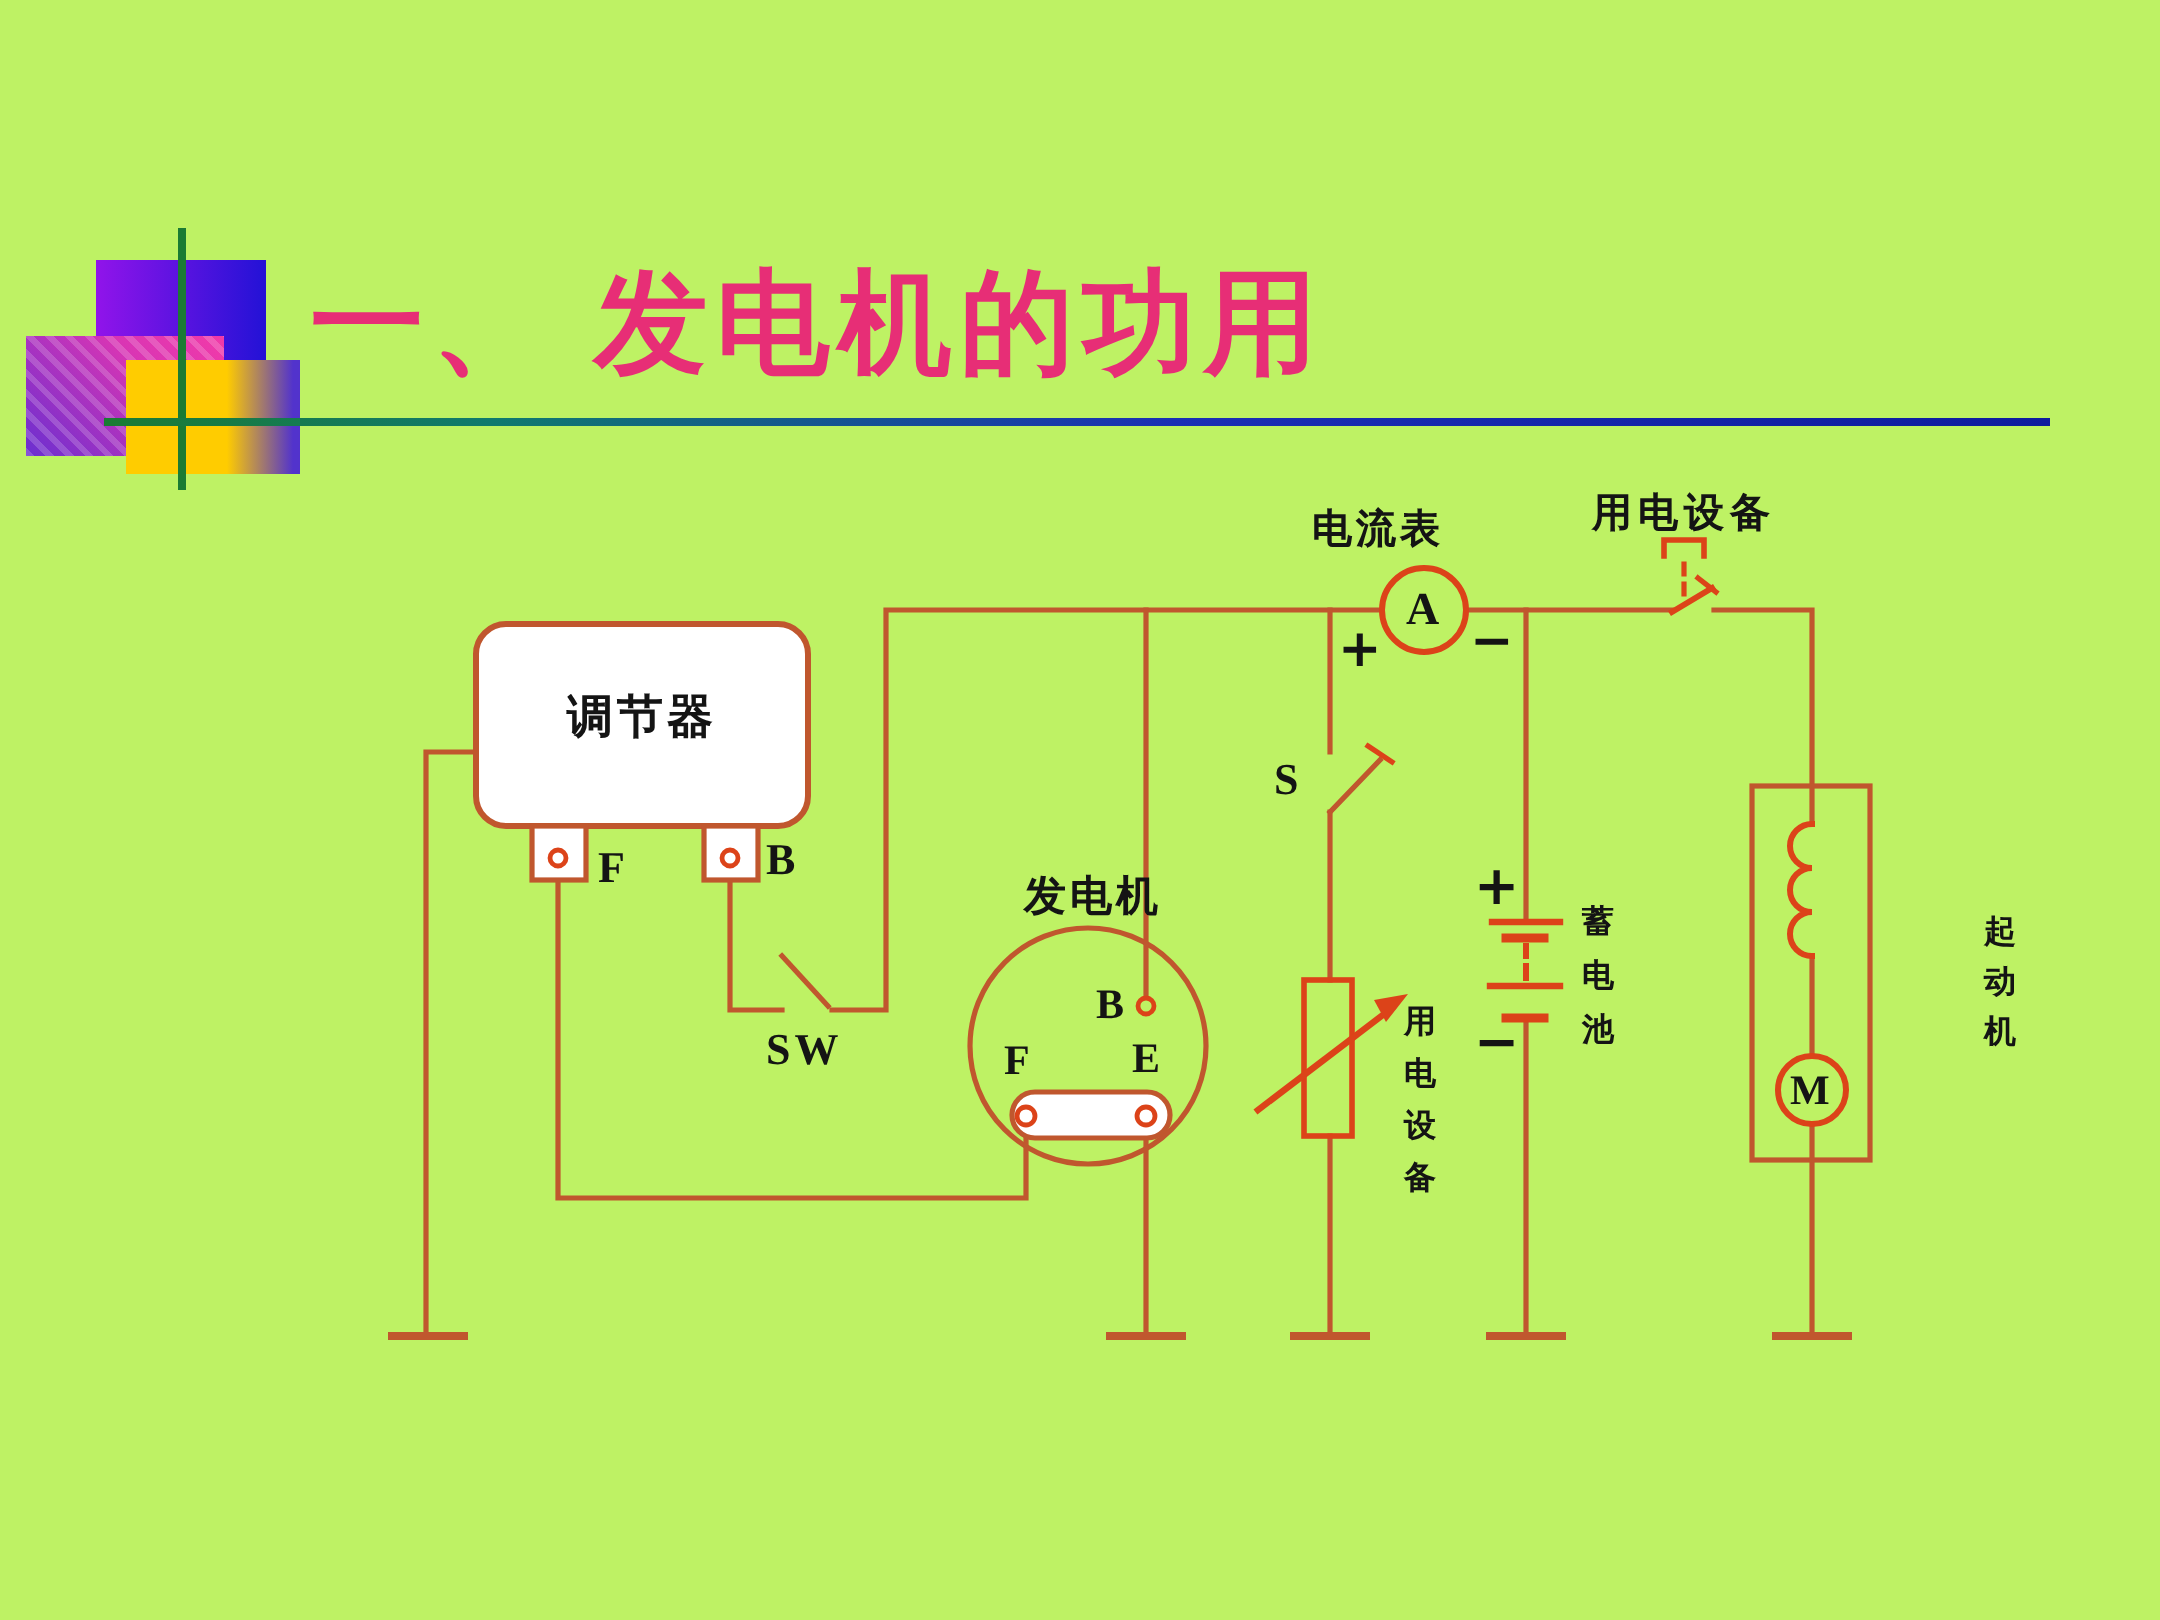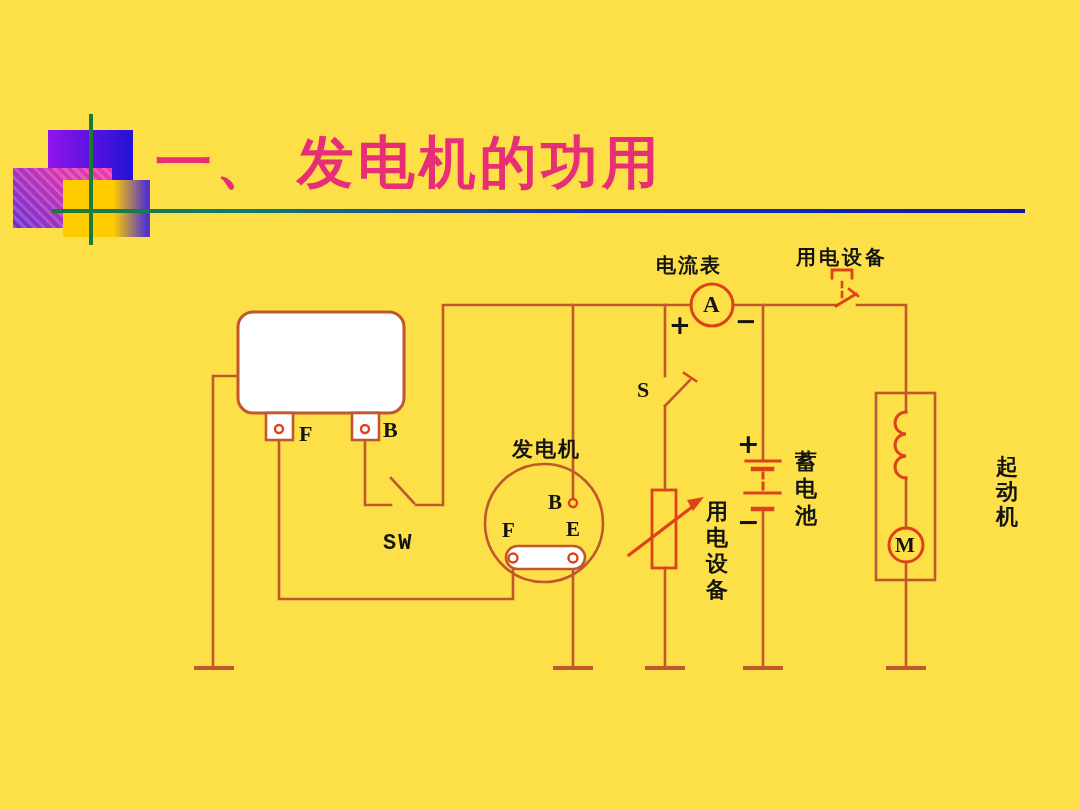--- a/index.html
+++ b/index.html
@@ -1,21 +1,21 @@
 <!DOCTYPE html>
 <html style="--title: #e72e76; --wire: #c0572e; --accent: #dc4319; --ink: #141414; --green: #1b7b33; --teal: #0f7a6e; --blue: #1a2fb5; --blue2: #0d1c9e;"><head>
 <meta charset="utf-8">
 <style>
   :root{
     --title:#e72e76; --wire:#c0572e; --accent:#dc4319; --ink:#141414;
     --green:#1b7b33; --teal:#0f7a6e; --blue:#1a2fb5; --blue2:#0d1c9e;
   }
   html,body{margin:0;padding:0;background:#777;}
   #slide{
-    position:relative;width:1080px;height:810px;background:#fde047;overflow:hidden;
+    position:relative;width:1080px;height:810px;background:#bef264;overflow:hidden;
     font-family:"Liberation Sans","DejaVu Sans",sans-serif;color:var(--ink);
   }
   
   .sq{position:absolute;}
   #sq-purple{left:48px;top:130px;width:85px;height:53px;z-index:1;
     background:linear-gradient(to right,#9114ea,#2312d6);}
   #sq-magenta{left:13px;top:168px;width:99px;height:60px;z-index:2;
     background:
       repeating-linear-gradient(45deg,rgba(255,255,255,.18) 0 3px,rgba(255,255,255,0) 3px 7px),
       linear-gradient(225deg,#f23aa8,#d935b4 35%,#6a2fd0);}
@@ -31,21 +31,21 @@
     white-space:nowrap;line-height:1;
   }
   
   #circuit-svg{position:absolute;left:0;top:0;z-index:6;}
   .wire{stroke:var(--wire);stroke-width:2.6;fill:none;stroke-linecap:square;}
   .thick{stroke-width:4;}
   .acc{stroke:var(--accent);fill:none;stroke-linecap:square;}
   .box{stroke:var(--wire);fill:#ffffff;}
   .lbl{position:absolute;z-index:7;color:var(--ink);line-height:1.15;}
   .cjk{font-size:21px;letter-spacing:2px;font-weight:600;white-space:nowrap;}
-  .vert{width:26px;word-break:break-all;text-align:right;font-size:22px;
+  .vert{width:26px;word-break:break-all;text-align:left;font-size:16px;
         line-height:26px;letter-spacing:0;font-weight:600;white-space:normal;}
   .ltr{font-family:"Liberation Serif","DejaVu Serif",serif;font-weight:700;font-size:22px;}
   .sign{font-family:"DejaVu Sans",sans-serif;font-weight:700;font-size:26px;line-height:1;}
 </style>
 </head>
 <body>
 
 <div id="slide">
 
   <div class="sq" id="sq-purple"></div>
@@ -131,23 +131,24 @@
       <path d="M849,289 L858,296" class="acc" stroke-width="2.6"></path>
     </g>
 
     <g>
       <rect x="876" y="393" width="59" height="187" class="wire" stroke-width="2.8" fill="none"></rect>
       <path d="M906,412 A11,11 0 0 0 906,434 A11,11 0 0 0 906,456 A11,11 0 0 0 906,478" class="acc" stroke-width="3"></path>
       <circle cx="906" cy="545" r="17" class="acc" stroke-width="3" fill="#fff"></circle>
     </g>
   </svg>
 
+  <div class="lbl cjk" style="left:238px;top:345px;width:166px;text-align:center;font-size:23px;">调节器</div>
   <div class="lbl ltr" style="left:299px;top:421px;">F</div>
   <div class="lbl ltr" style="left:383px;top:417px;">B</div>
-  <div class="lbl ltr" style="left:383px;top:531px;letter-spacing:2px;font-family:Liberation Mono, monospace;">SW</div>
+  <div class="lbl ltr" style="left:383px;top:512px;letter-spacing:2px;">SW</div>
 
   <div class="lbl cjk" style="left:512px;top:437px;">发电机</div>
   <div class="lbl ltr" style="left:548px;top:490px;font-size:21px;">B</div>
   <div class="lbl ltr" style="left:502px;top:518px;font-size:21px;">F</div>
   <div class="lbl ltr" style="left:566px;top:517px;font-size:21px;">E</div>
 
   <div class="lbl cjk" style="left:656px;top:254px;font-size:20px;">电流表</div>
   <div class="lbl ltr" style="left:703px;top:292px;font-size:23px;">A</div>
   <div class="lbl sign" style="left:669px;top:312px;">+</div>
   <div class="lbl sign" style="left:735px;top:308px;">−</div>

